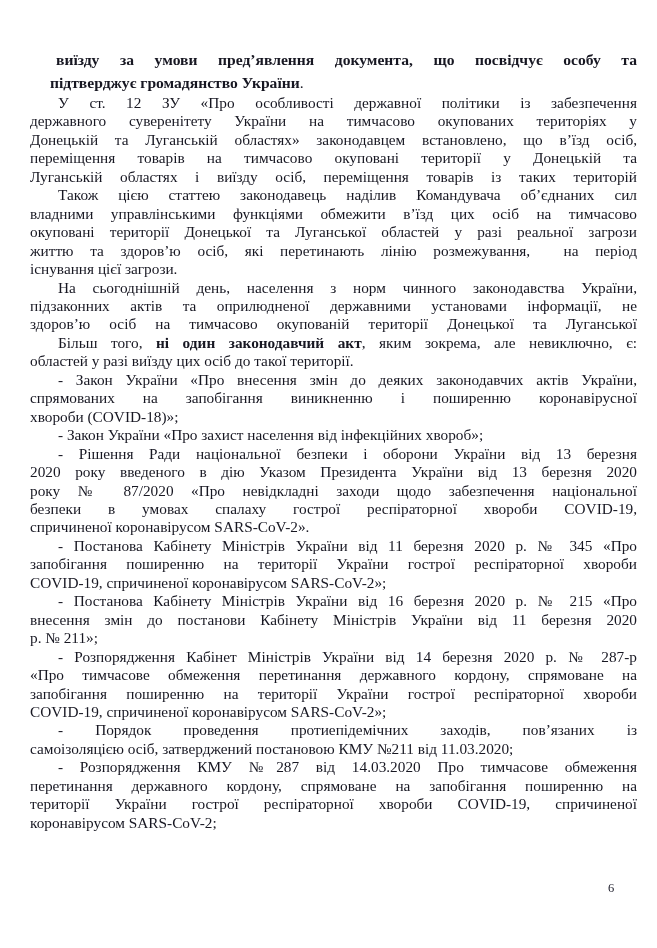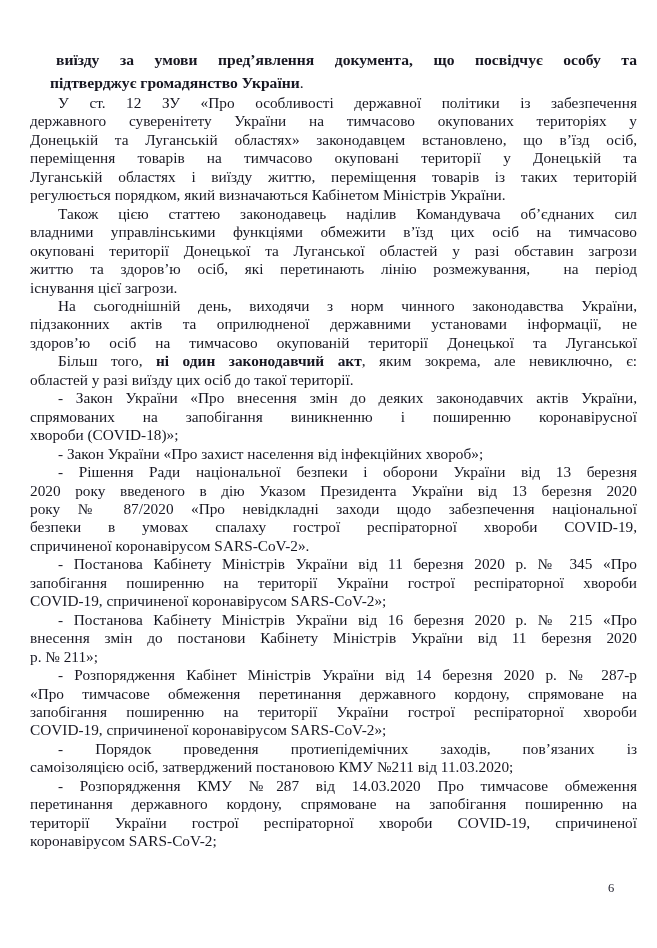--- a/index.html
+++ b/index.html
@@ -58,28 +58,27 @@
 <body>
 
 <div class="page">
   <div class="doc-body">
       <div class="line q ind"><span class="b">виїзду за умови пред’явлення документа, що посвідчує особу та</span></div>
       <div class="line q last"><span class="b">підтверджує громадянство України</span><span class="r">.</span></div>
       <div class="line ind"><span class="r">У ст. 12 ЗУ «Про особливості державної політики із забезпечення</span></div>
       <div class="line"><span class="r">державного суверенітету України на тимчасово окупованих територіях у</span></div>
       <div class="line"><span class="r">Донецькій та Луганській областях» законодавцем встановлено, що в’їзд осіб,</span></div>
       <div class="line"><span class="r">переміщення товарів на тимчасово окуповані території у Донецькій та</span></div>
-      <div class="line"><span class="r">Луганській областях і виїзду життю, переміщення товарів із таких територій</span></div>
-      <div class="line last"><span class="r">регулюється порядком, який визначаються Кабінетом Міністрів України.</span></div>
+      <div class="line"><span class="r">Луганській областях і виїзду осіб, переміщення товарів із таких територій</span></div>
       <div class="line ind"><span class="r">Також цією статтею законодавець наділив Командувача об’єднаних сил</span></div>
       <div class="line"><span class="r">владними управлінськими функціями обмежити в’їзд цих осіб на тимчасово</span></div>
-      <div class="line"><span class="r">окуповані території Донецької та Луганської областей у разі обставин загрози</span></div>
+      <div class="line"><span class="r">окуповані території Донецької та Луганської областей у разі реальної загрози</span></div>
       <div class="line"><span class="r">життю та здоров’ю осіб, які перетинають лінію розмежування,&nbsp; на період</span></div>
       <div class="line last"><span class="r">існування цієї загрози.</span></div>
-      <div class="line ind"><span class="r">На сьогоднішній день, виходячи з норм чинного законодавства України,</span></div>
+      <div class="line ind"><span class="r">На сьогоднішній день, населення з норм чинного законодавства України,</span></div>
       <div class="line"><span class="r">підзаконних актів та оприлюдненої державними установами інформації, не</span></div>
       <div class="line"><span class="r">здоров’ю осіб на тимчасово окупованій території Донецької та Луганської</span></div>
       <div class="line ind"><span class="r">Більш того, </span><span class="b">ні один законодавчий акт</span><span class="r">, яким зокрема, але невиключно, є:</span></div>
       <div class="line last"><span class="r">областей у разі виїзду цих осіб до такої території.</span></div>
       <div class="line ind"><span class="r">- Закон України «Про внесення змін до деяких законодавчих актів України,</span></div>
       <div class="line"><span class="r">спрямованих на запобігання виникненню і поширенню коронавірусної</span></div>
       <div class="line last"><span class="r">хвороби (COVID-18)»;</span></div>
       <div class="line ind last"><span class="r">- Закон України «Про захист населення від інфекційних хвороб»;</span></div>
       <div class="line ind"><span class="r">- Рішення Ради національної безпеки і оборони України від 13 березня</span></div>
       <div class="line"><span class="r">2020 року введеного в дію Указом Президента України від 13 березня 2020</span></div>

